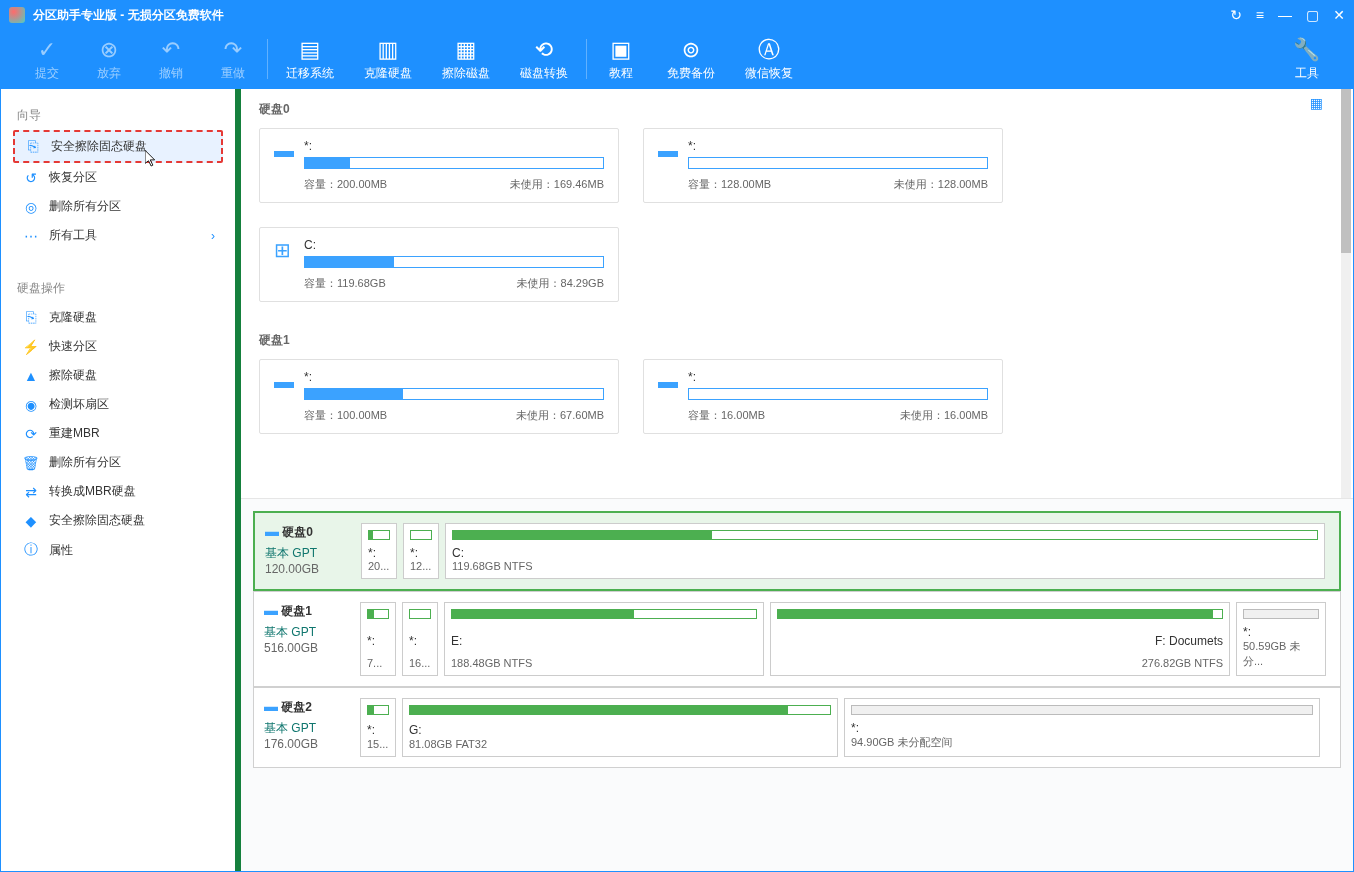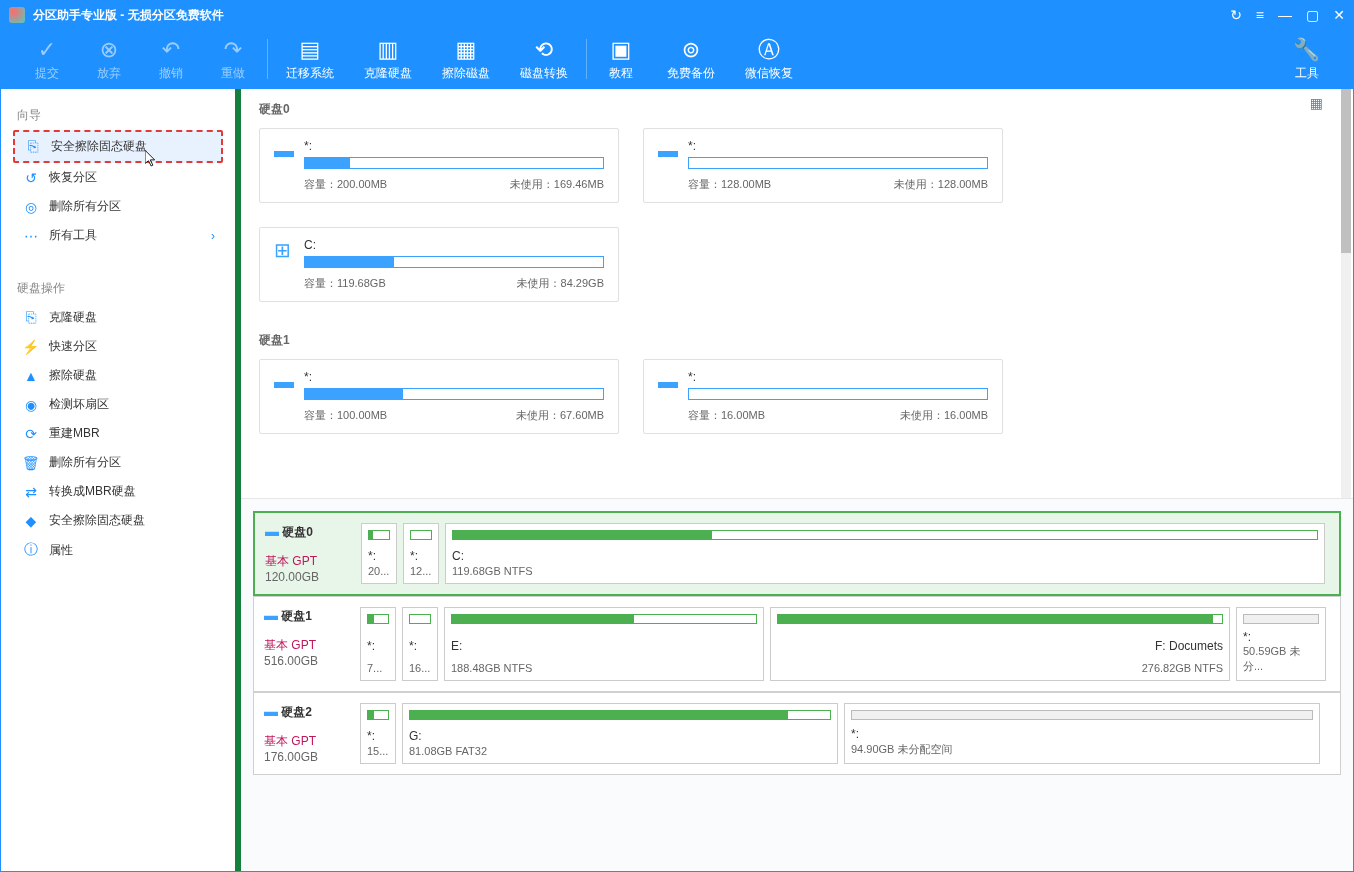--- a/index.html
+++ b/index.html
@@ -37,21 +37,21 @@
 .part-card .pname { color: #333; margin-bottom: 4px; }
 .part-card .pbar { height: 12px; background: #fff; border: 1px solid #3ba2ff; margin-bottom: 8px; position: relative; }
 .part-card .pbar .pfill { height: 100%; background: #3ba2ff; }
 .part-card .pstats { display: flex; justify-content: space-between; color: #666; font-size: 11px; }
 .content-bottom { flex: 1; padding: 12px; display: flex; flex-direction: column; gap: 12px; background: #fafbfc; overflow-y: auto; }
 .disk-row { border: 1px solid #d0d0d0; background: #fff; padding: 10px; display: flex; gap: 6px; align-items: stretch; }
 .disk-row.selected { border: 2px solid #4CAF50; background: #e8f5e9; }
 .disk-info { width: 90px; padding-right: 6px; }
 .disk-info .dicon { color: #3ba2ff; font-size: 14px; }
 .disk-info .dname { font-weight: bold; color: #333; display: inline; }
-.disk-info .dtype { color: #be185d; margin-top: 12px; }
+.disk-info .dtype { color: #0f766e; margin-top: 4px; }
 .disk-info .dsize { color: #666; }
 .seg { border: 1px solid #ccc; padding: 6px; background: #fff; display: flex; flex-direction: column; justify-content: space-between; }
 .seg .sbar { height: 10px; border: 1px solid #4CAF50; margin-bottom: 6px; position: relative; }
 .seg .sbar .sfill { height: 100%; background: #4CAF50; }
 .seg .sbar.unalloc { border-color: #bbb; background: #f0f0f0; }
 .seg .sname { color: #333; font-weight: 500; }
 .seg .sinfo { color: #666; font-size: 11px; }
 .seg.small { width: 36px; overflow: hidden; white-space: nowrap; text-overflow: ellipsis; }
 .seg.small .sname, .seg.small .sinfo { max-width: 26px; overflow: hidden; text-overflow: ellipsis; }
 .scrollbar-mimic { position: absolute; right: 2px; top: 0; bottom: 0; width: 10px; background: #f0f0f0; }

